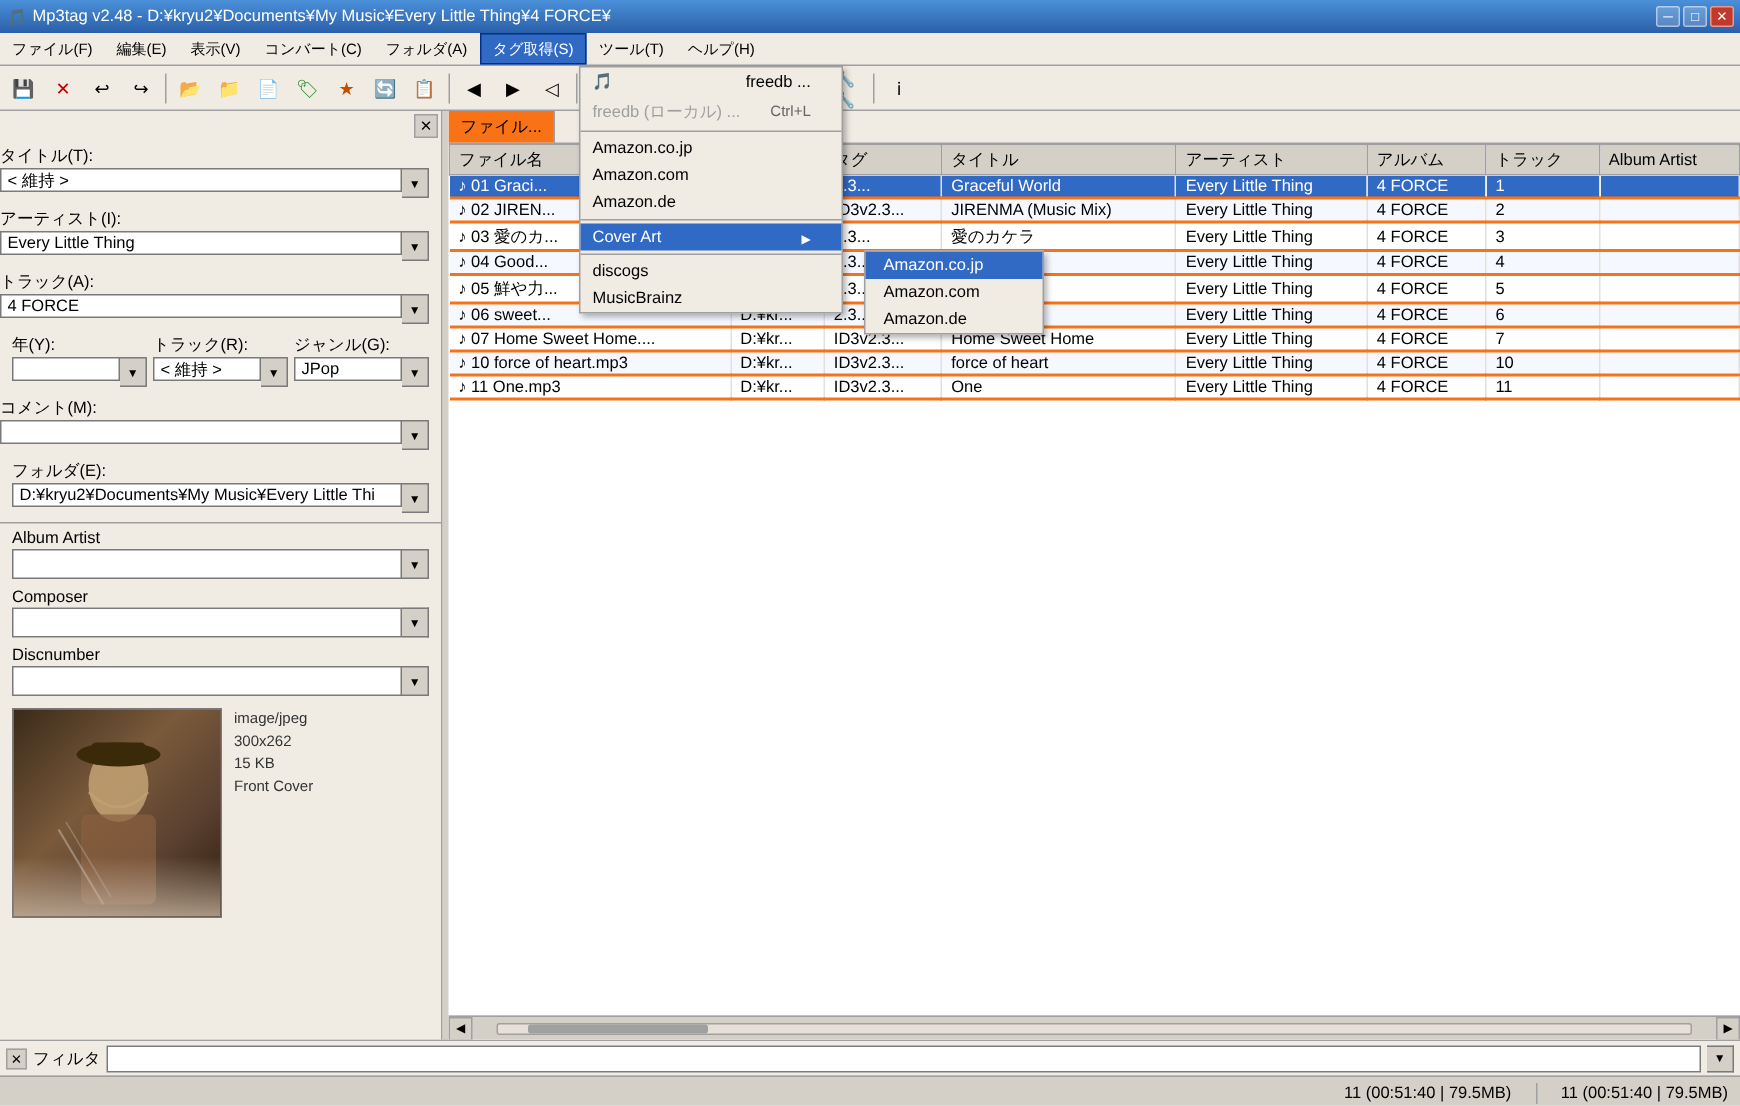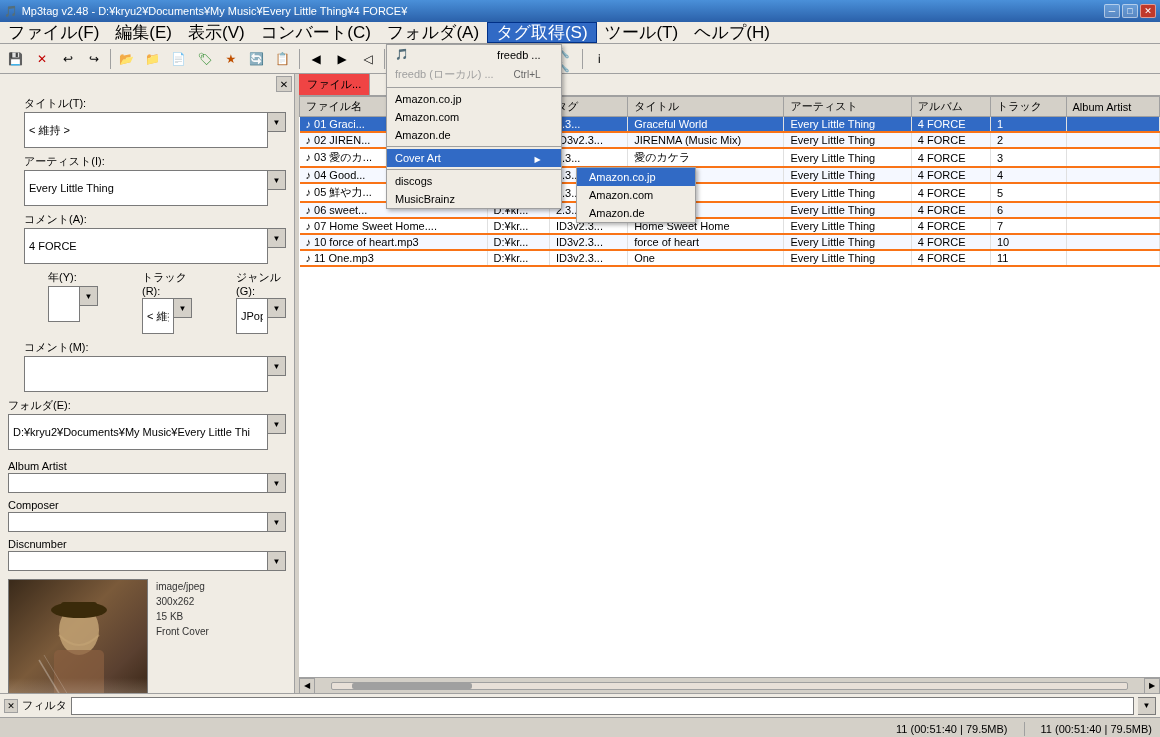--- a/index.html
+++ b/index.html
@@ -9,46 +9,46 @@
     .title-bar { background: linear-gradient(to bottom, #4a90d9, #2a60a9); color: white; height: 22px; display: flex; align-items: center; justify-content: space-between; padding: 0 4px; font-size: 11px; }
     .title-bar-text { display: flex; align-items: center; gap: 4px; }
     .title-bar-controls { display: flex; gap: 2px; }
     .title-btn { width: 16px; height: 14px; border: 1px solid rgba(255,255,255,0.5); border-radius: 2px; display: flex; align-items: center; justify-content: center; font-size: 9px; color: white; cursor: pointer; background: rgba(255,255,255,0.1); }
     .title-btn.close { background: #c0392b; }
     .title-btn.max { background: rgba(255,255,255,0.2); }
     .title-btn.min { background: rgba(255,255,255,0.2); }
 
     
     .menu-bar { background: #f0ece4; border-bottom: 1px solid #a0a0a0; display: flex; align-items: stretch; height: 22px; }
-    .menu-item { padding: 2px 8px; display: flex; align-items: center; cursor: pointer; font-size: 17px; white-space: nowrap; }
+    .menu-item { padding: 2px 8px; display: flex; align-items: center; cursor: pointer; font-size: 10px; white-space: nowrap; }
     .menu-item.highlighted { background: #316ac5; color: white; border: 1px solid #003087; }
 
     
     .toolbar { background: #f0ece4; border-bottom: 1px solid #a0a0a0; display: flex; align-items: center; height: 30px; padding: 2px 4px; gap: 2px; }
     .tool-btn { width: 24px; height: 24px; border: 1px solid transparent; border-radius: 2px; display: flex; align-items: center; justify-content: center; cursor: pointer; font-size: 12px; }
     .tool-sep { width: 1px; height: 20px; background: #a0a0a0; margin: 0 2px; }
     .tool-globe { color: #1a6ac5; font-size: 14px; }
 
     
     .main-content { display: flex; height: calc(737px - 22px - 22px - 30px - 22px - 22px); }
 
     
     .left-panel { width: 295px; background: #f0ece4; border-right: 1px solid #a0a0a0; display: flex; flex-direction: column; overflow: hidden; }
     .left-panel-header { display: flex; justify-content: flex-end; padding: 2px; }
     .close-left-btn { width: 16px; height: 16px; border: 1px solid #a0a0a0; background: #d4d0c8; cursor: pointer; display: flex; align-items: center; justify-content: center; font-size: 10px; }
     
-    .field-group { padding: 2px 8px 4px 24px; }
+    .field-group { padding: 2px 8px 4px 0; }
     .field-label { font-size: 11px; margin-bottom: 1px; }
     .field-input { width: 100%; height: 20px; border: 1px solid #7a7a7a; background: white; padding: 1px 4px; font-size: 11px; font-family: inherit; }
     .field-input-with-btn { display: flex; }
-    .field-input-with-btn input { flex: 1; height: 36px; border: 1px solid #7a7a7a; background: white; padding: 1px 4px; font-size: 11px; font-family: inherit; }
+    .field-input-with-btn input { flex: 1; height: 16px; border: 1px solid #7a7a7a; background: white; padding: 1px 4px; font-size: 11px; font-family: inherit; }
     .field-dropdown-btn { width: 18px; height: 20px; border: 1px solid #7a7a7a; border-left: none; background: #d4d0c8; cursor: pointer; display: flex; align-items: center; justify-content: center; font-size: 8px; }
 
     .row-fields { display: flex; gap: 4px; padding: 2px 8px 4px 8px; }
-    .row-field { flex: 1; margin-left: 40px; }
+    .row-field { flex: 1; }
 
     .folder-path { padding: 2px 8px 4px 8px; }
 
     .extra-field { padding: 2px 8px 4px 8px; }
     .extra-input-row { display: flex; }
     .extra-input { flex: 1; height: 20px; border: 1px solid #7a7a7a; background: white; padding: 1px 4px; font-size: 11px; font-family: inherit; }
 
     .divider-h { height: 1px; background: #a0a0a0; margin: 2px 0; }
     .resize-handle { width: 4px; background: #d4d0c8; cursor: col-resize; }
 
@@ -57,21 +57,21 @@
     .art-container { width: 140px; height: 140px; border: 1px solid #7a7a7a; background: #888; overflow: hidden; position: relative; }
     .art-image { width: 100%; height: 100%; background: linear-gradient(135deg, #5a4a3a 0%, #8a6a4a 30%, #6a5a4a 50%, #4a3a2a 70%, #7a5a3a 100%); position: relative; }
     .art-image::after { content: ''; position: absolute; bottom: 0; left: 0; right: 0; height: 40px; background: linear-gradient(to top, rgba(200,180,160,0.8), transparent); }
 
     
     .right-panel { flex: 1; display: flex; flex-direction: column; background: white; overflow: hidden; }
     
     
     .file-list-header { display: flex; background: #f0ece4; border-bottom: 1px solid #a0a0a0; height: 22px; }
     .file-list-tab { padding: 2px 8px; border-right: 1px solid #a0a0a0; display: flex; align-items: center; font-size: 11px; background: #e8e0d8; cursor: pointer; }
-    .file-list-tab.active { background: #ef4444; }
+    .file-list-tab.active { background: #f97316; }
 
     
     .table-container { flex: 1; overflow: auto; }
     table { width: 100%; border-collapse: collapse; font-size: 11px; }
     thead th { background: #d4d0c8; border: 1px solid #a0a0a0; padding: 2px 6px; text-align: left; white-space: nowrap; position: sticky; top: 0; font-weight: normal; }
     tbody tr { border-bottom: 2px solid #f97316; }
     tbody tr:nth-child(even) { background: #f5f8ff; }
     tbody tr.selected { background: #316ac5; color: white; }
     tbody td { padding: 1px 6px; border-right: 1px solid #e0e0e0; white-space: nowrap; overflow: hidden; max-width: 200px; text-overflow: ellipsis; }
 
@@ -185,21 +185,21 @@
 
     <div class="field-group">
       <div class="field-label">アーティスト(I):</div>
       <div class="field-input-with-btn">
         <input class="field-input" type="text" value="Every Little Thing" style="">
         <div class="field-dropdown-btn">▼</div>
       </div>
     </div>
 
     <div class="field-group">
-      <div class="field-label">コメント(A):</div>
+      <div class="field-label">トラック(A):</div>
       <div class="field-input-with-btn">
         <input class="field-input" type="text" value="4 FORCE" style="">
         <div class="field-dropdown-btn">▼</div>
       </div>
     </div>
 
     <div class="row-fields">
       <div class="row-field">
         <div class="field-label">年(Y):</div>
         <div class="field-input-with-btn">

